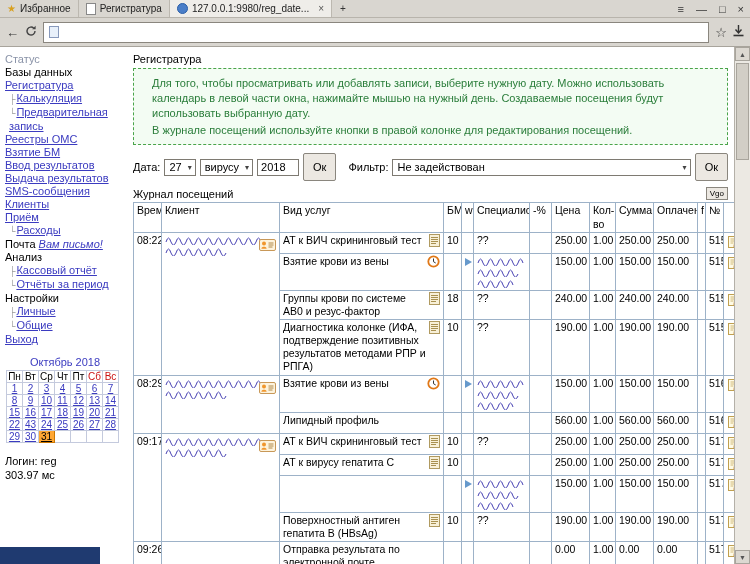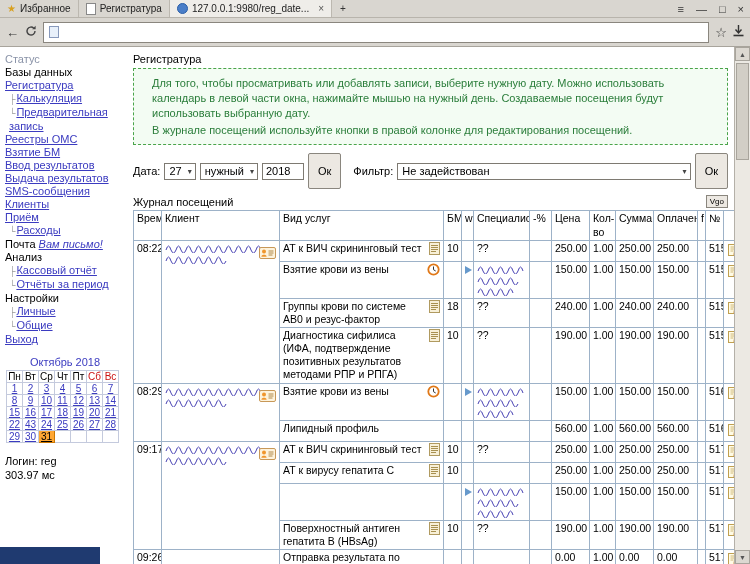--- a/index.html
+++ b/index.html
@@ -56,21 +56,21 @@
 
   
   .page-title{margin:2px 0 3px;}
   .infobox{border:1px dashed #4aa44a;background:#f3fcf3;color:#2a7d3a;padding:5px 18px;margin-right:2px;}
   .infobox p{margin:2px 0;line-height:1.35;}
   .daterow{display:flex;align-items:center;gap:4px;margin:8px 2px 6px 0;}
   .sel{display:inline-flex;align-items:center;gap:6px;border:1px solid #7e7a72;background:#fff;height:17px;box-sizing:border-box;padding:0 3px 0 4px;cursor:pointer;}
   .sel .arr{font-size:8px;color:#444;}
   .sel.grow{flex:1;justify-content:space-between;}
   .yr{width:42px;height:17px;box-sizing:border-box;border:1px solid #7e7a72;font-size:11px;padding:0 3px;font-family:inherit;}
-  .btn{height:36px;background:#ece8e2;border:1px solid #8a867e;border-radius:2px;font-size:11px;padding:4px 9px;font-family:inherit;cursor:pointer;}
+  .btn{height:28px;background:#ece8e2;border:1px solid #8a867e;border-radius:2px;font-size:11px;padding:4px 9px;font-family:inherit;cursor:pointer;}
   .filter-label{margin-left:8px;}
   .journal-head{display:flex;justify-content:space-between;align-items:flex-end;margin:4px 2px 2px 0;}
   .vgo{height:13px;font-size:8px;padding:0 3px;background:#ece8e2;border:1px solid #8a867e;cursor:pointer;}
 
   
   table.journal{border-collapse:collapse;width:100%;table-layout:fixed;margin-top:1px;}
   .journal th,.journal td{border:1px solid #9db2c8;padding:1px 3px;font-size:10.5px;line-height:1.25;
       vertical-align:top;font-weight:normal;text-align:left;overflow:hidden;}
   .c-r{text-align:right;}
   .c-c{text-align:center;}
@@ -229,21 +229,21 @@
         <p>В журнале посещений используйте кнопки в правой колонке для редактирования посещений.</p>
       </div>
 
       <div class="daterow">
         <span>Дата:</span>
         <div class="sel">
           <span>27</span>
           <span class="arr">▾</span>
         </div>
         <div class="sel">
-          <span>нужный</span>
+          <span>вирусу</span>
           <span class="arr">▾</span>
         </div>
         <input class="yr" value="2018" style="">
         <button class="btn">Ок</button>
         <span class="filter-label">Фильтр:</span>
         <div class="sel grow">
           <span>Не задействован</span>
           <span class="arr">▾</span>
         </div>
         <button class="btn">Ок</button>
@@ -399,21 +399,21 @@
               <td class="c-c">515</td>
               <td class="c-c"><button class="editbtn"><svg width="15" height="15" viewBox="0 0 15 15">
                     <rect x="1.5" y="2.5" width="9" height="11" fill="#fffbe6" stroke="#c0a050"></rect>
                     <path d="M3.5 5h5M3.5 7h5M3.5 9h3" stroke="#d0b878" stroke-width="1" fill="none"></path>
                     <path d="M7.2 10.6L12.4 3.4l2 1.4-5.2 7.2-2.4 0.6z" fill="#f59d22" stroke="#b86f10" stroke-width="0.6"></path>
                   </svg></button></td>
             </tr>
             <tr>
               <td>
                 <div class="svcflex">
-                  <span class="svctext">Диагностика сифилиса (ИФА, подтверждение позитивных результатов методами РПР и РПГА)</span>
+                  <span class="svctext">Диагностика колонке (ИФА, подтверждение позитивных результатов методами РПР и РПГА)</span>
                   <span class="svcicons">
                     <svg width="11" height="13" viewBox="0 0 11 13">
                       <rect x="0.5" y="0.5" width="10" height="12" fill="#f8f0d8" stroke="#b09a60"></rect>
                       <path d="M2 3.5h7M2 5.5h7M2 7.5h7M2 9.5h5" stroke="#a89050" stroke-width="1" fill="none"></path>
                     </svg>
                   </span>
                 </div>
               </td>
               <td class="c-c">10</td>
               <td></td>

